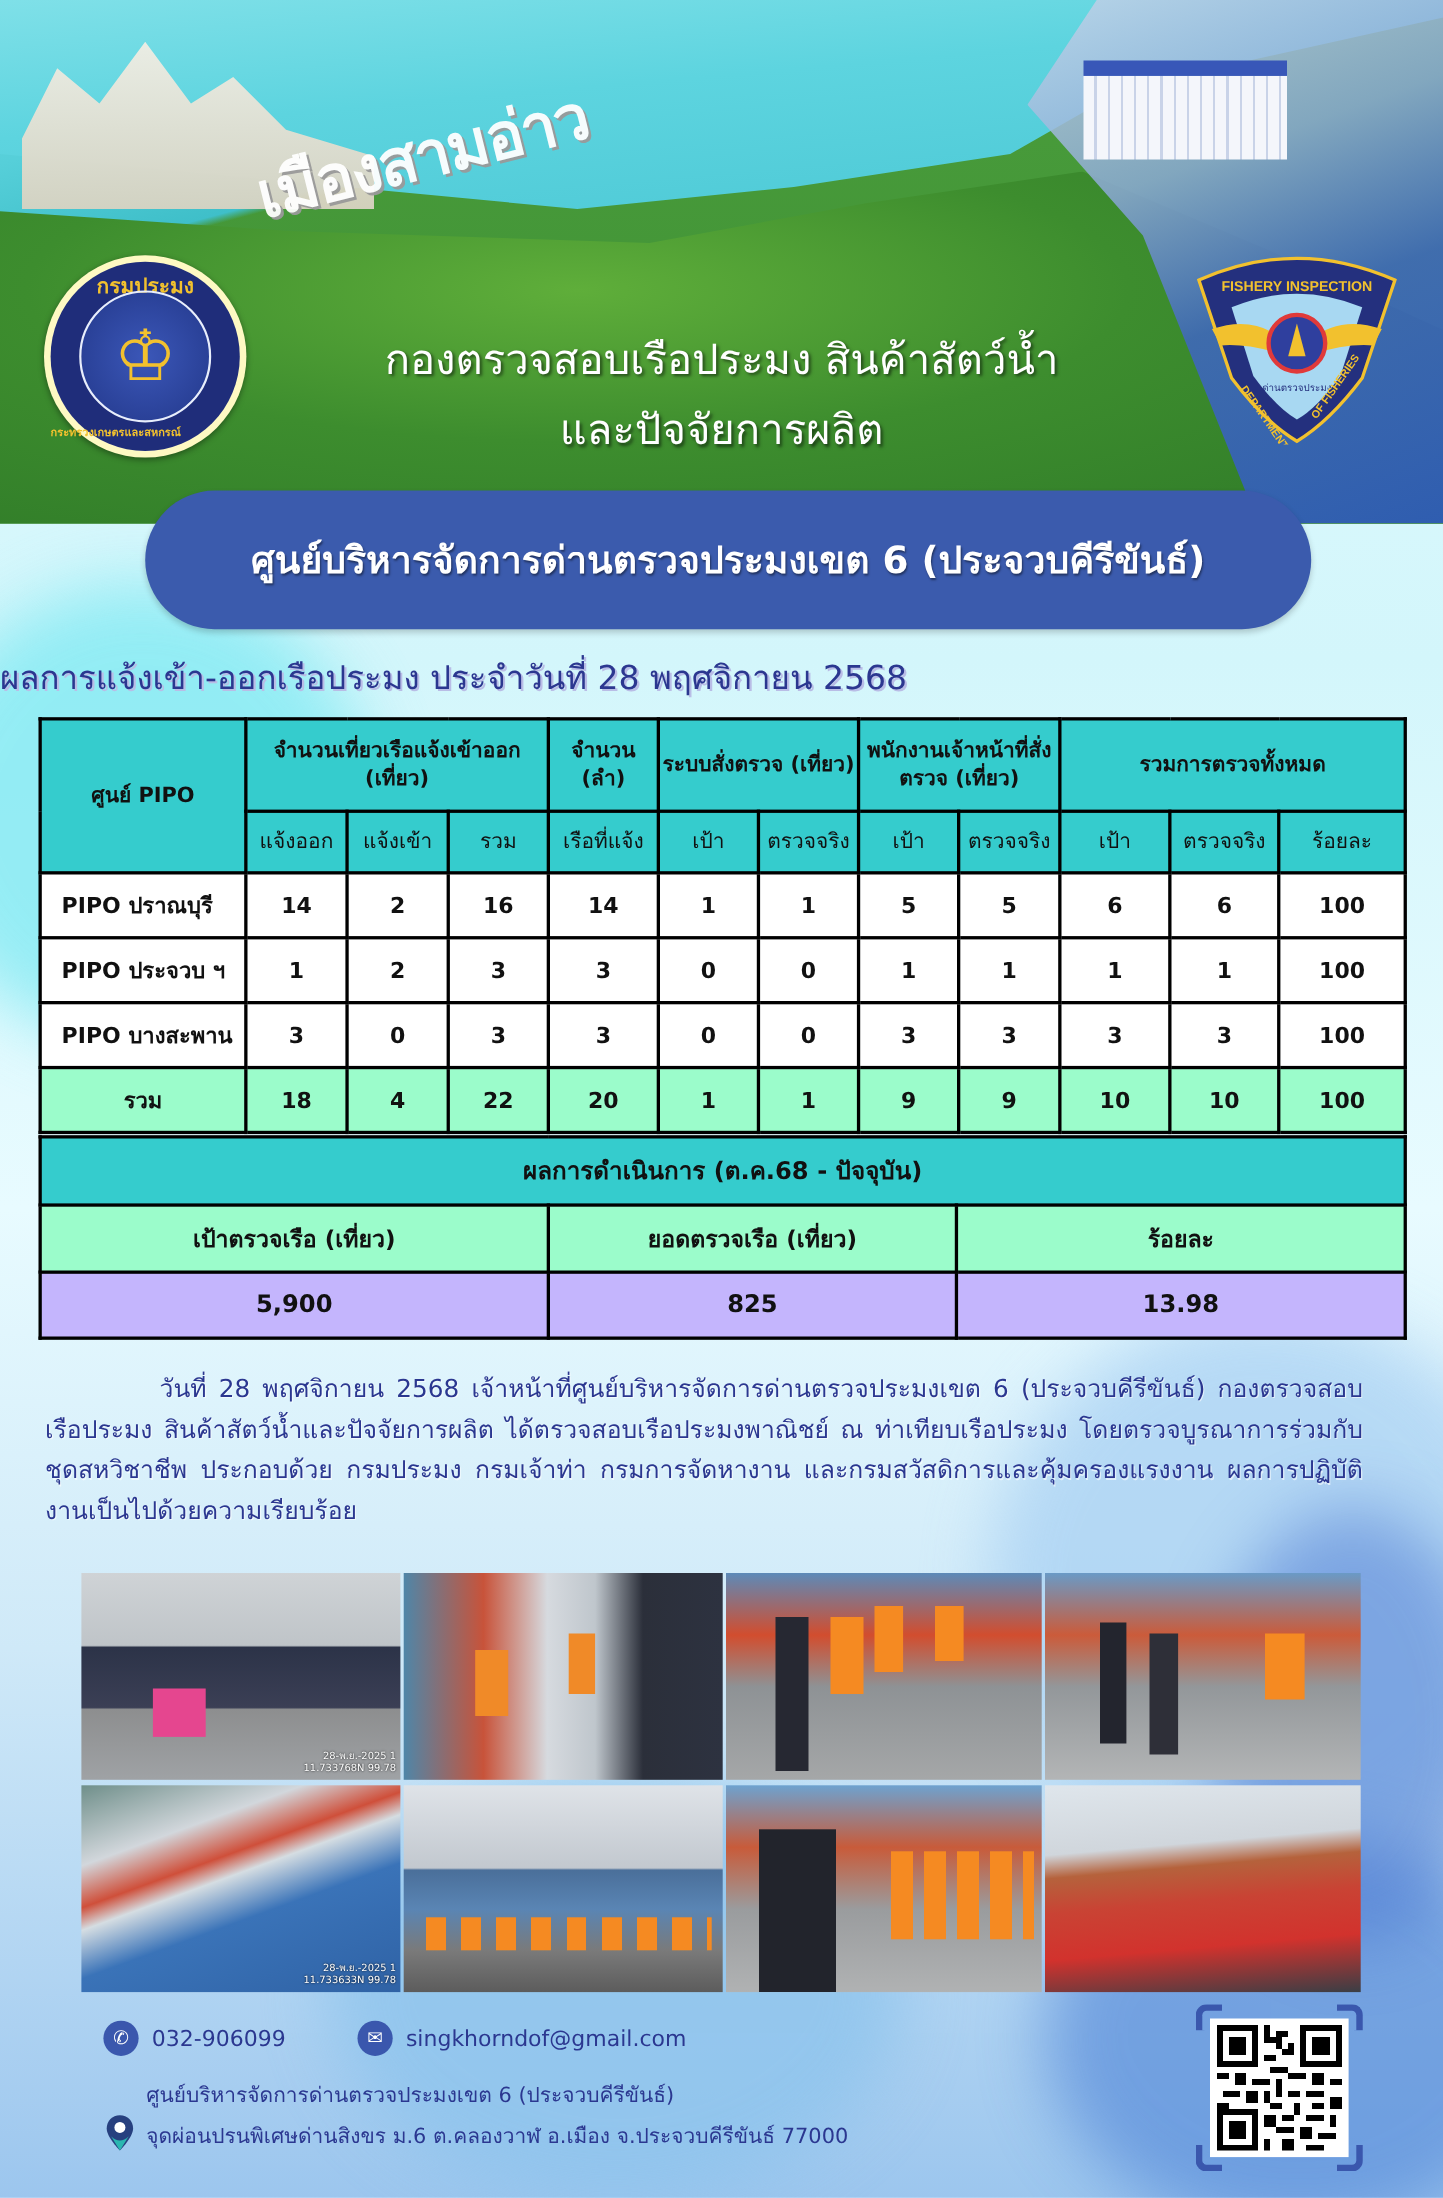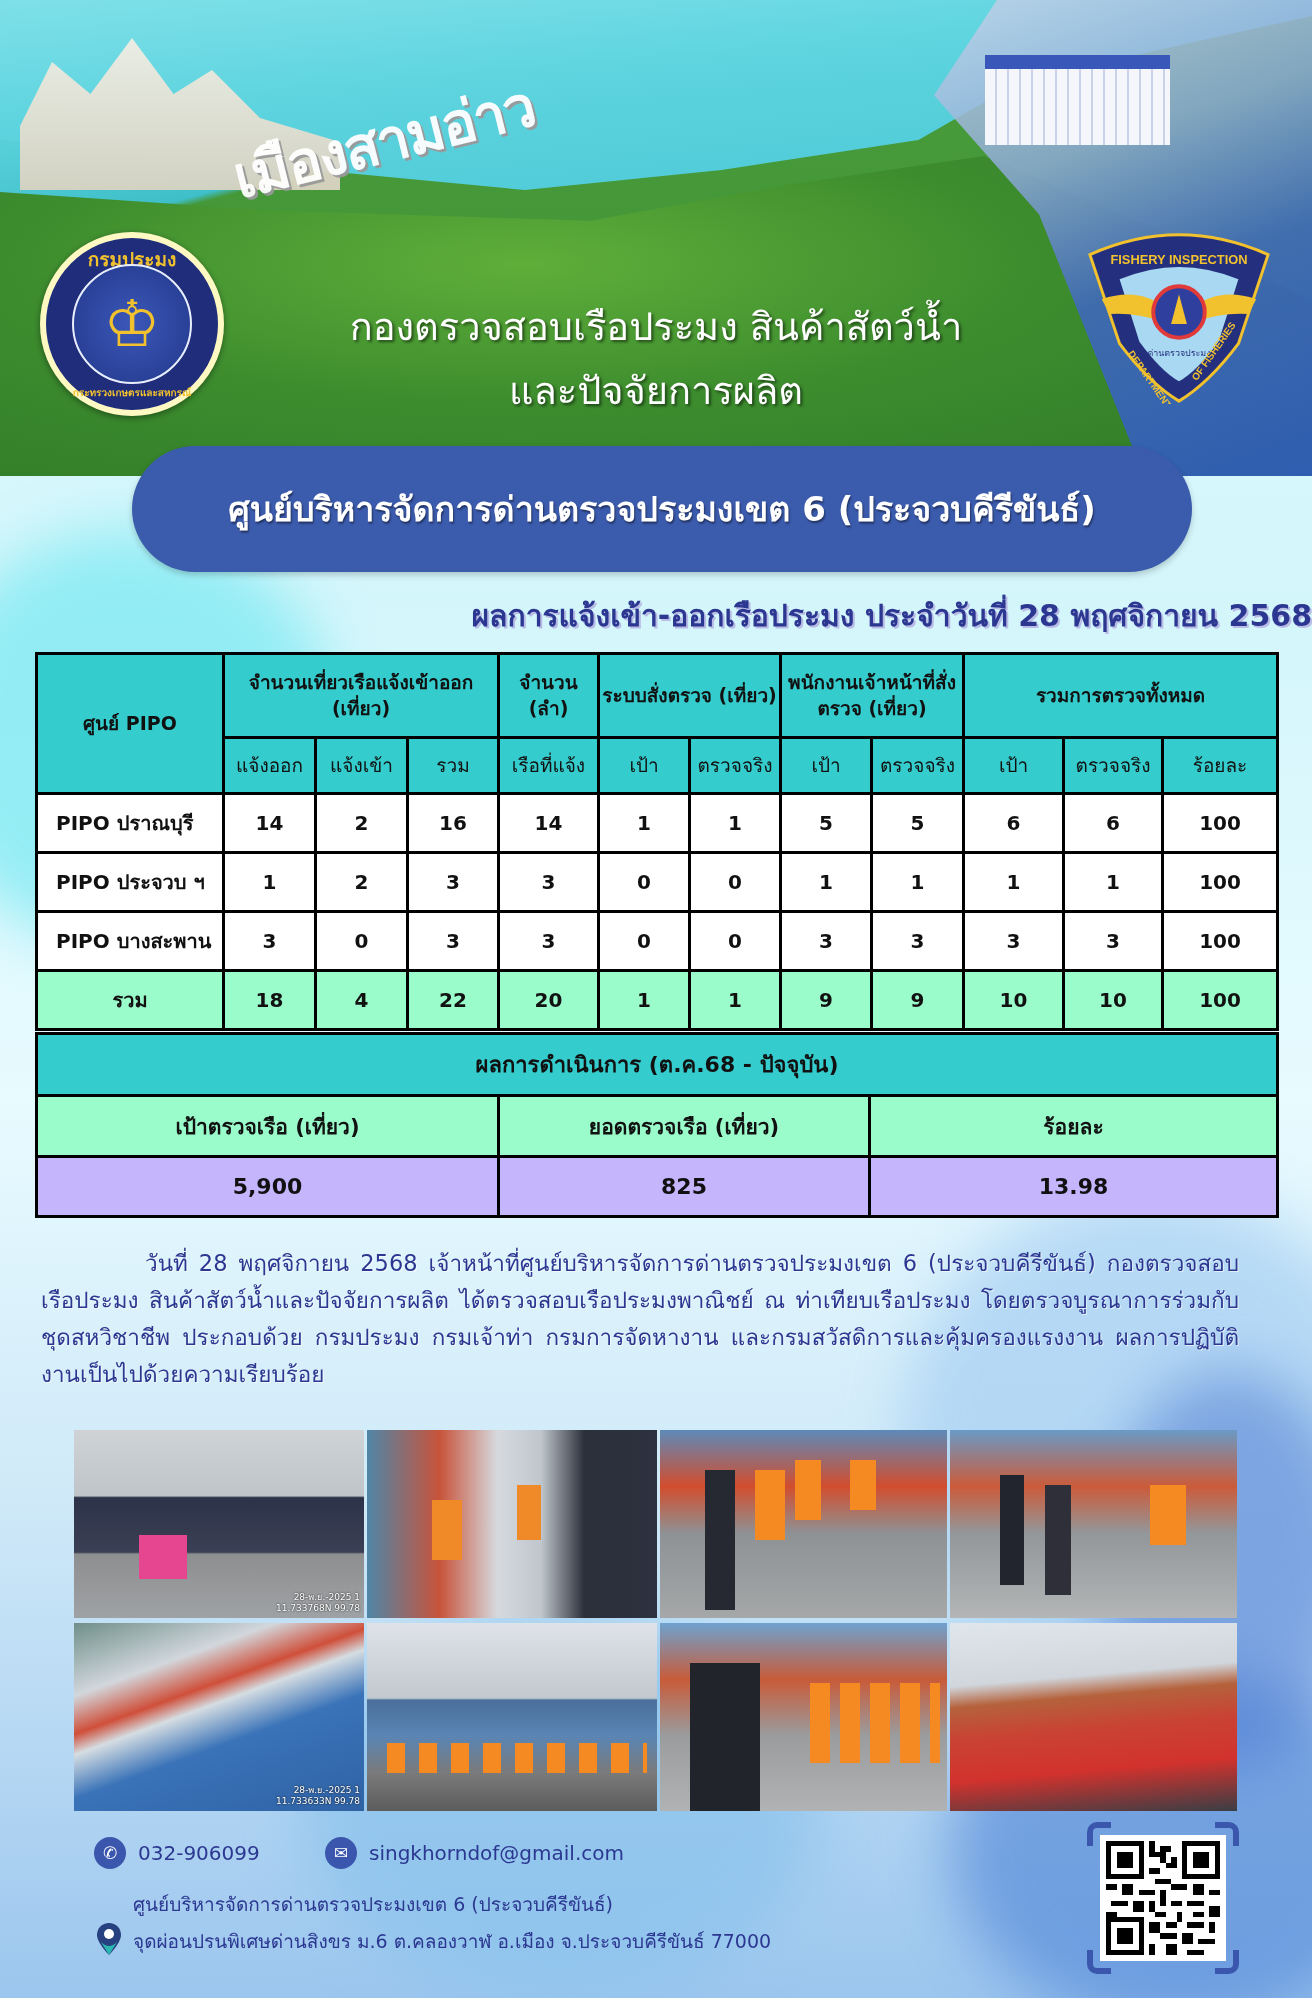--- a/index.html
+++ b/index.html
@@ -45,33 +45,33 @@
   
   .logo-left { position:absolute; left:40px; top:232px; width:184px; height:184px; border-radius:50%;
     background:#fef9c3; padding:6px; box-shadow:0 2px 6px rgba(0,0,0,.4); }
   .logo-left .ring { width:100%; height:100%; border-radius:50%; background:#1f2d7a; position:relative; }
   .logo-left .inner { position:absolute; left:26px; top:26px; right:26px; bottom:26px; border-radius:50%;
     background: radial-gradient(circle,#3b57b8 0%,#2a4198 70%); border:2px solid #e8eefc; }
   .logo-left .seal { position:absolute; left:50%; top:50%; transform:translate(-50%,-50%);
     color:#f2c12e; font-size:64px; line-height:1; }
   .logo-left .arc-top { position:absolute; left:0; top:6px; width:100%; text-align:center;
     color:#f2c12e; font-weight:bold; font-size:19px; }
-  .logo-left .arc-bottom { position:absolute; left:0; bottom:10px; width:100%; text-align:center;
+  .logo-left .arc-bottom { position:absolute; left:0; bottom:10px; width:100%; text-align:left;
     color:#f2c12e; font-weight:bold; font-size:10px; }
 
   .logo-right { position:absolute; left:1080px; top:224px; width:198px; height:180px; }
   .logo-right svg { width:100%; height:100%; }
 
   
   .banner { position:absolute; left:132px; top:446px; width:1060px; height:126px; border-radius:63px;
     background:#3b5bad; box-shadow: 0 3px 6px rgba(0,0,0,.2);
     display:flex; align-items:center; justify-content:center; color:#fff; font-weight:bold; font-size:34px;
     text-shadow: 1px 2px 2px rgba(0,0,0,.45); }
 
-  .subtitle { position:absolute; left:0; top:592px; width:1312px; text-align:right; font-weight:bold;
+  .subtitle { position:absolute; left:0; top:592px; width:1312px; text-align:left; font-weight:normal;
     font-size:30px; color:#2b3790; text-shadow: 2px 2px 0 #b9bde6; }
 
   
   .tbl { position:absolute; left:35px; top:652px; width:1241px; border-collapse:collapse; table-layout:fixed; }
   .tbl td, .tbl th { border:3px solid #000; text-align:center; vertical-align:middle; color:#111;
     font-size:20px; }
   .tbl th { background:#35cccd; font-weight:bold; font-size:19px; line-height:1.35; }
   .tbl th.sub { font-weight:normal; font-size:19px; }
   .tbl td { background:#fff; font-weight:bold; }
   .tbl td.site { text-align:left; padding-left:18px; }

